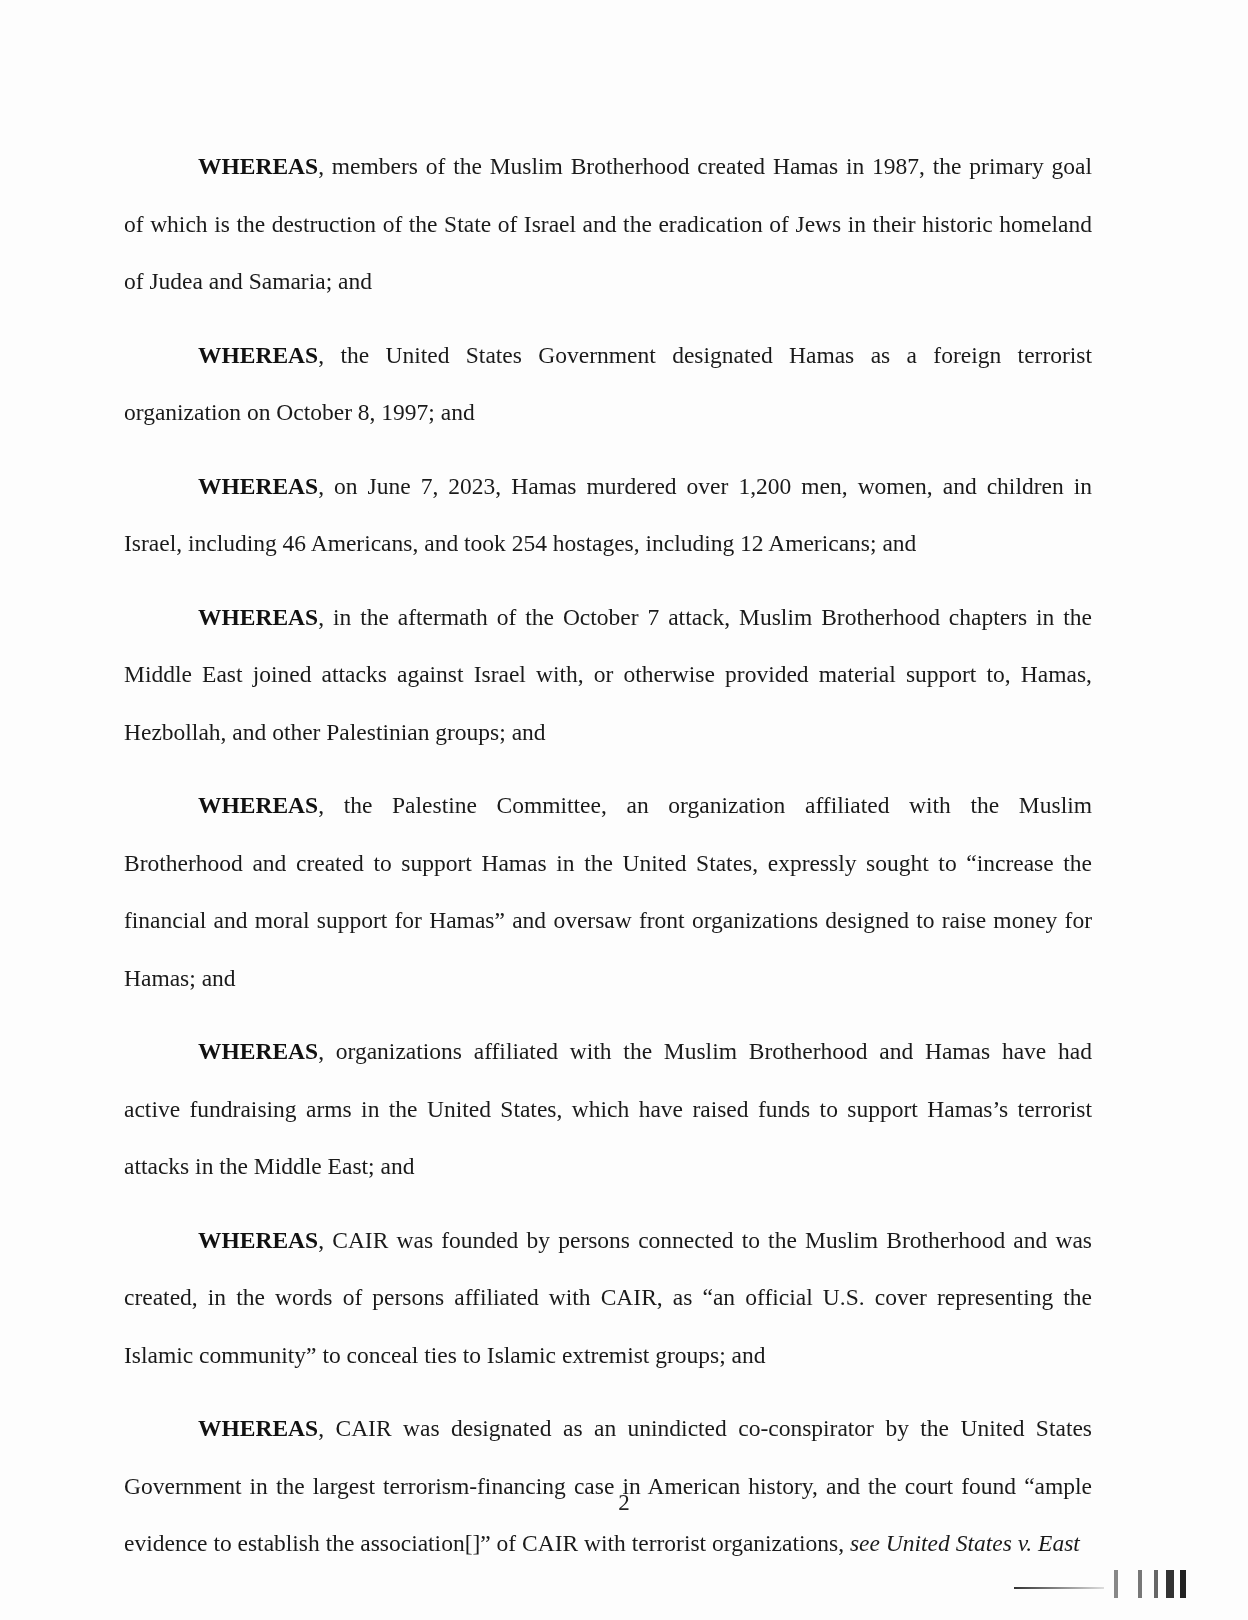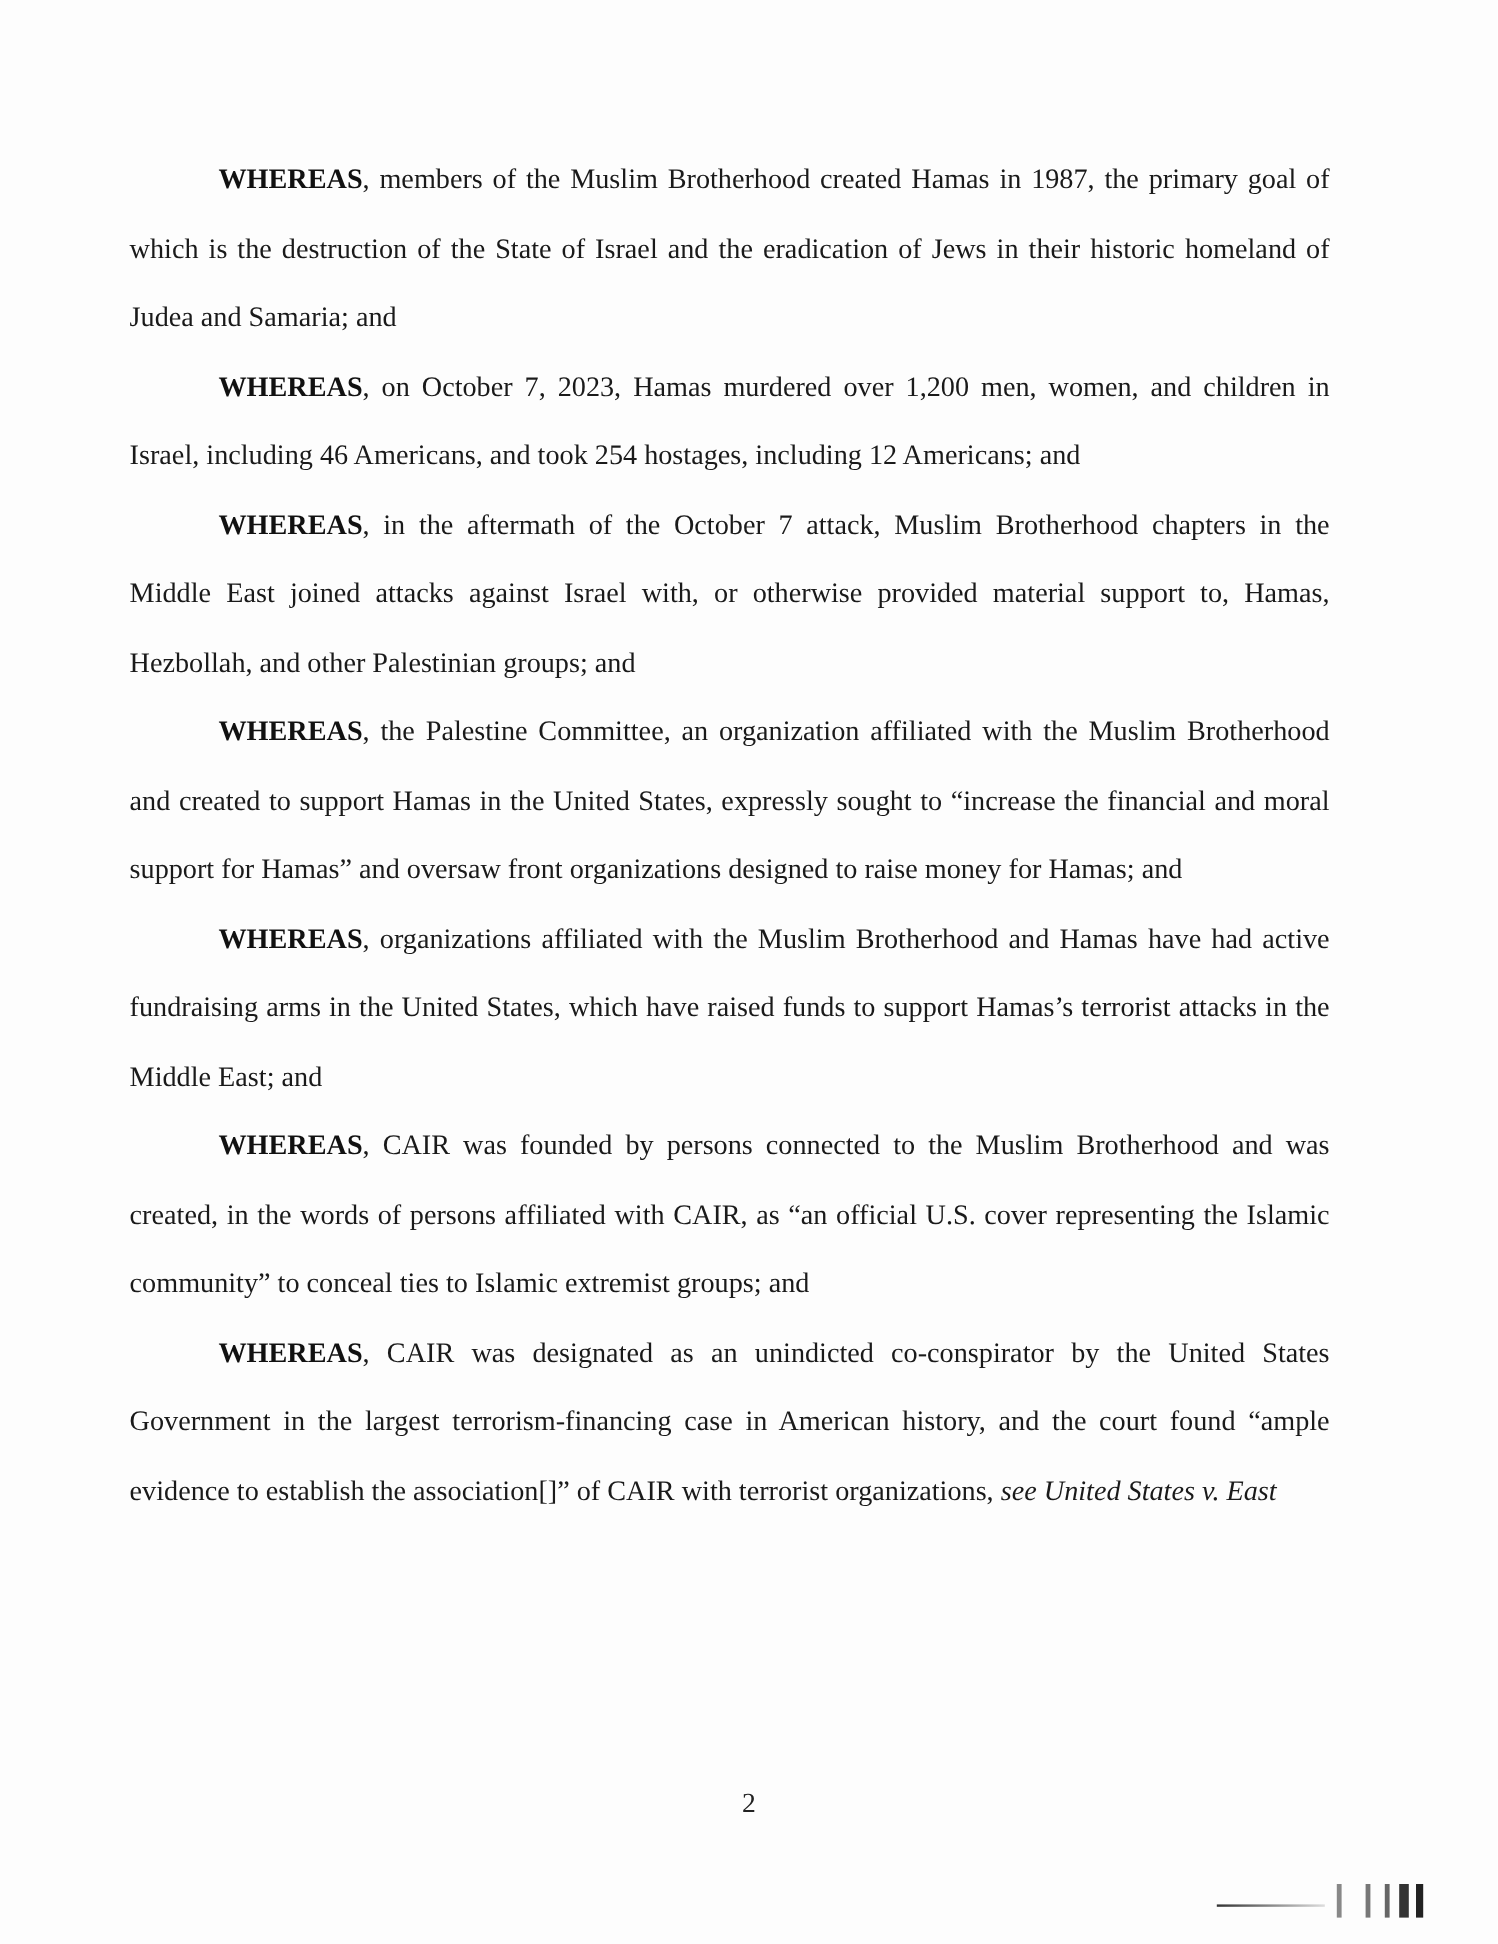--- a/index.html
+++ b/index.html
@@ -24,21 +24,21 @@
   }
   .body-text {
     position: absolute;
     left: 108px;
     top: 122px;
     width: 1000px;
     font-size: 23.5px;
     line-height: 57.5px;
   }
   .para {
-    margin: 0;
+    margin: 16px;
     text-align: justify;
     text-indent: 74px;
   }
   .lead {
     font-weight: bold;
     color: #111;
   }
   .cite {
     font-style: italic;
   }
@@ -75,22 +75,23 @@
   }
 </style>
 </head>
 <body>
 
 <div class="page">
   <div class="body-text">
 
     <p class="para"><span class="lead">WHEREAS</span><span>, members of the Muslim Brotherhood created Hamas in 1987, the primary goal of which is the destruction of the State of Israel and the eradication of Jews in their historic homeland of Judea and Samaria; and</span></p>
 
+    <p class="para"><span class="lead">WHEREAS</span><span>, the United States Government designated Hamas as a foreign terrorist organization on October 8, 1997; and</span></p>
 
-    <p class="para"><span class="lead">WHEREAS</span><span>, on October 7, 2023, Hamas murdered over 1,200 men, women, and children in Israel, including 46 Americans, and took 254 hostages, including 12 Americans; and</span></p>
+    <p class="para"><span class="lead">WHEREAS</span><span>, on June 7, 2023, Hamas murdered over 1,200 men, women, and children in Israel, including 46 Americans, and took 254 hostages, including 12 Americans; and</span></p>
 
     <p class="para"><span class="lead">WHEREAS</span><span>, in the aftermath of the October 7 attack, Muslim Brotherhood chapters in the Middle East joined attacks against Israel with, or otherwise provided material support to, Hamas, Hezbollah, and other Palestinian groups; and</span></p>
 
     <p class="para"><span class="lead">WHEREAS</span><span>, the Palestine Committee, an organization affiliated with the Muslim Brotherhood and created to support Hamas in the United States, expressly sought to “increase the financial and moral support for Hamas” and oversaw front organizations designed to raise money for Hamas; and</span></p>
 
     <p class="para"><span class="lead">WHEREAS</span><span>, organizations affiliated with the Muslim Brotherhood and Hamas have had active fundraising arms in the United States, which have raised funds to support Hamas’s terrorist attacks in the Middle East; and</span></p>
 
 
     <p class="para"><span class="lead">WHEREAS</span><span>, CAIR was founded by persons connected to the Muslim Brotherhood and was created, in the words of persons affiliated with CAIR, as “an official U.S. cover representing the Islamic community” to conceal ties to Islamic extremist groups; and</span></p>
 

